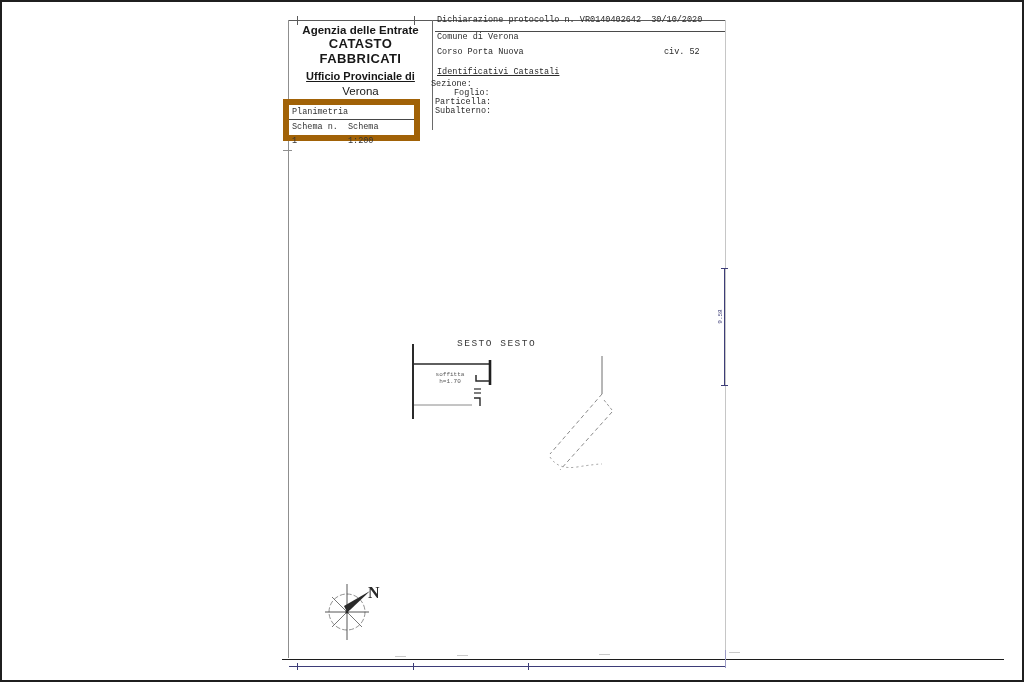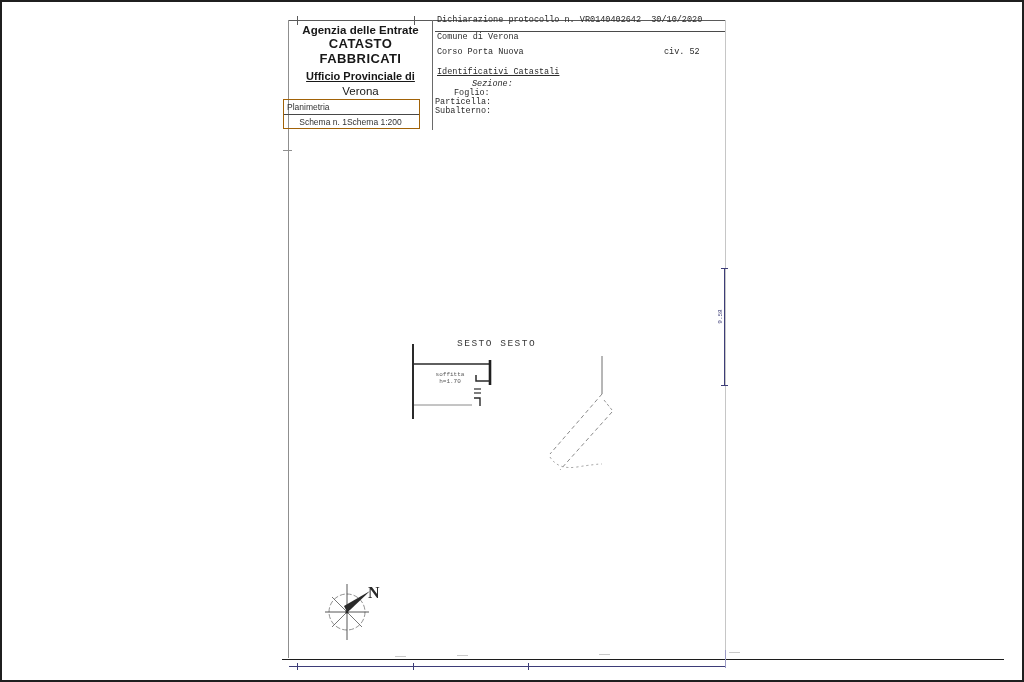--- a/index.html
+++ b/index.html
@@ -21,33 +21,33 @@
       linear-gradient(#5a5a5a,#5a5a5a) center/1px 9px no-repeat;}
   .cross-a{left:291px;top:14px;}
   .cross-b{left:408px;top:14px;}
   
   .agency{left:287px;top:22px;width:143px;text-align:center;color:#181818;}
   .agency .l1{font-size:11.5px;font-weight:600;}
   .agency .l2{font-size:13px;font-weight:bold;letter-spacing:.4px;}
   .agency .l3{font-size:11px;font-weight:600;margin-top:4px;text-decoration:underline;}
   .agency .l4{font-size:11.5px;font-weight:400;margin-top:3px;}
   
-  .plan-box{left:281px;top:97px;width:137px;height:30px;border:1px solid #a16207;
-    font-family:Liberation Sans, sans-serif;font-size:8.5px;color:#333;box-sizing:border-box;}
+  .plan-box{left:281px;top:97px;width:137px;height:42px;border:6px solid #a16207;
+    font-family:Liberation Mono, monospace;font-size:8.5px;color:#333;box-sizing:border-box;}
   .plan-box .r1{height:14px;line-height:14px;border-bottom:1px solid #474747;padding-left:3px;}
   .plan-box .r2{display:flex;justify-content:center;line-height:14px;padding:0 5px 0 3px;}
   
   .mono{font-family:"Liberation Mono",monospace;font-size:8.5px;color:#2b2b2b;white-space:pre;}
   .protocol{left:435px;top:13px;}
   .protocol-underline{left:433px;top:29px;width:290px;height:0;border-top:1px solid #4a4a4a;}
   .comune{left:435px;top:30px;}
   .address{left:435px;top:45px;}
   .civic{left:662px;top:45px;text-align:right;}
   .ident-title{left:435px;top:65px;text-decoration:underline;}
-  .sezione{left:470px;top:77px;font-style:italic;}
+  .sezione{left:429px;top:77px;}
   .foglio{left:452px;top:86px;}
   .particella{left:433px;top:95px;}
   .subalterno{left:433px;top:104px;}
   
   .floor-title{left:455px;top:336px;font-family:"Liberation Mono",monospace;
     font-size:9.5px;letter-spacing:1.5px;color:#3a3a3a;}
   .room-svg{left:398px;top:340px;}
   .stairs-svg{left:540px;top:350px;}
   .room-note{left:424px;top:369px;width:48px;text-align:center;
     font-family:"Liberation Mono",monospace;font-size:6px;line-height:7px;color:#5a5a5a;}

